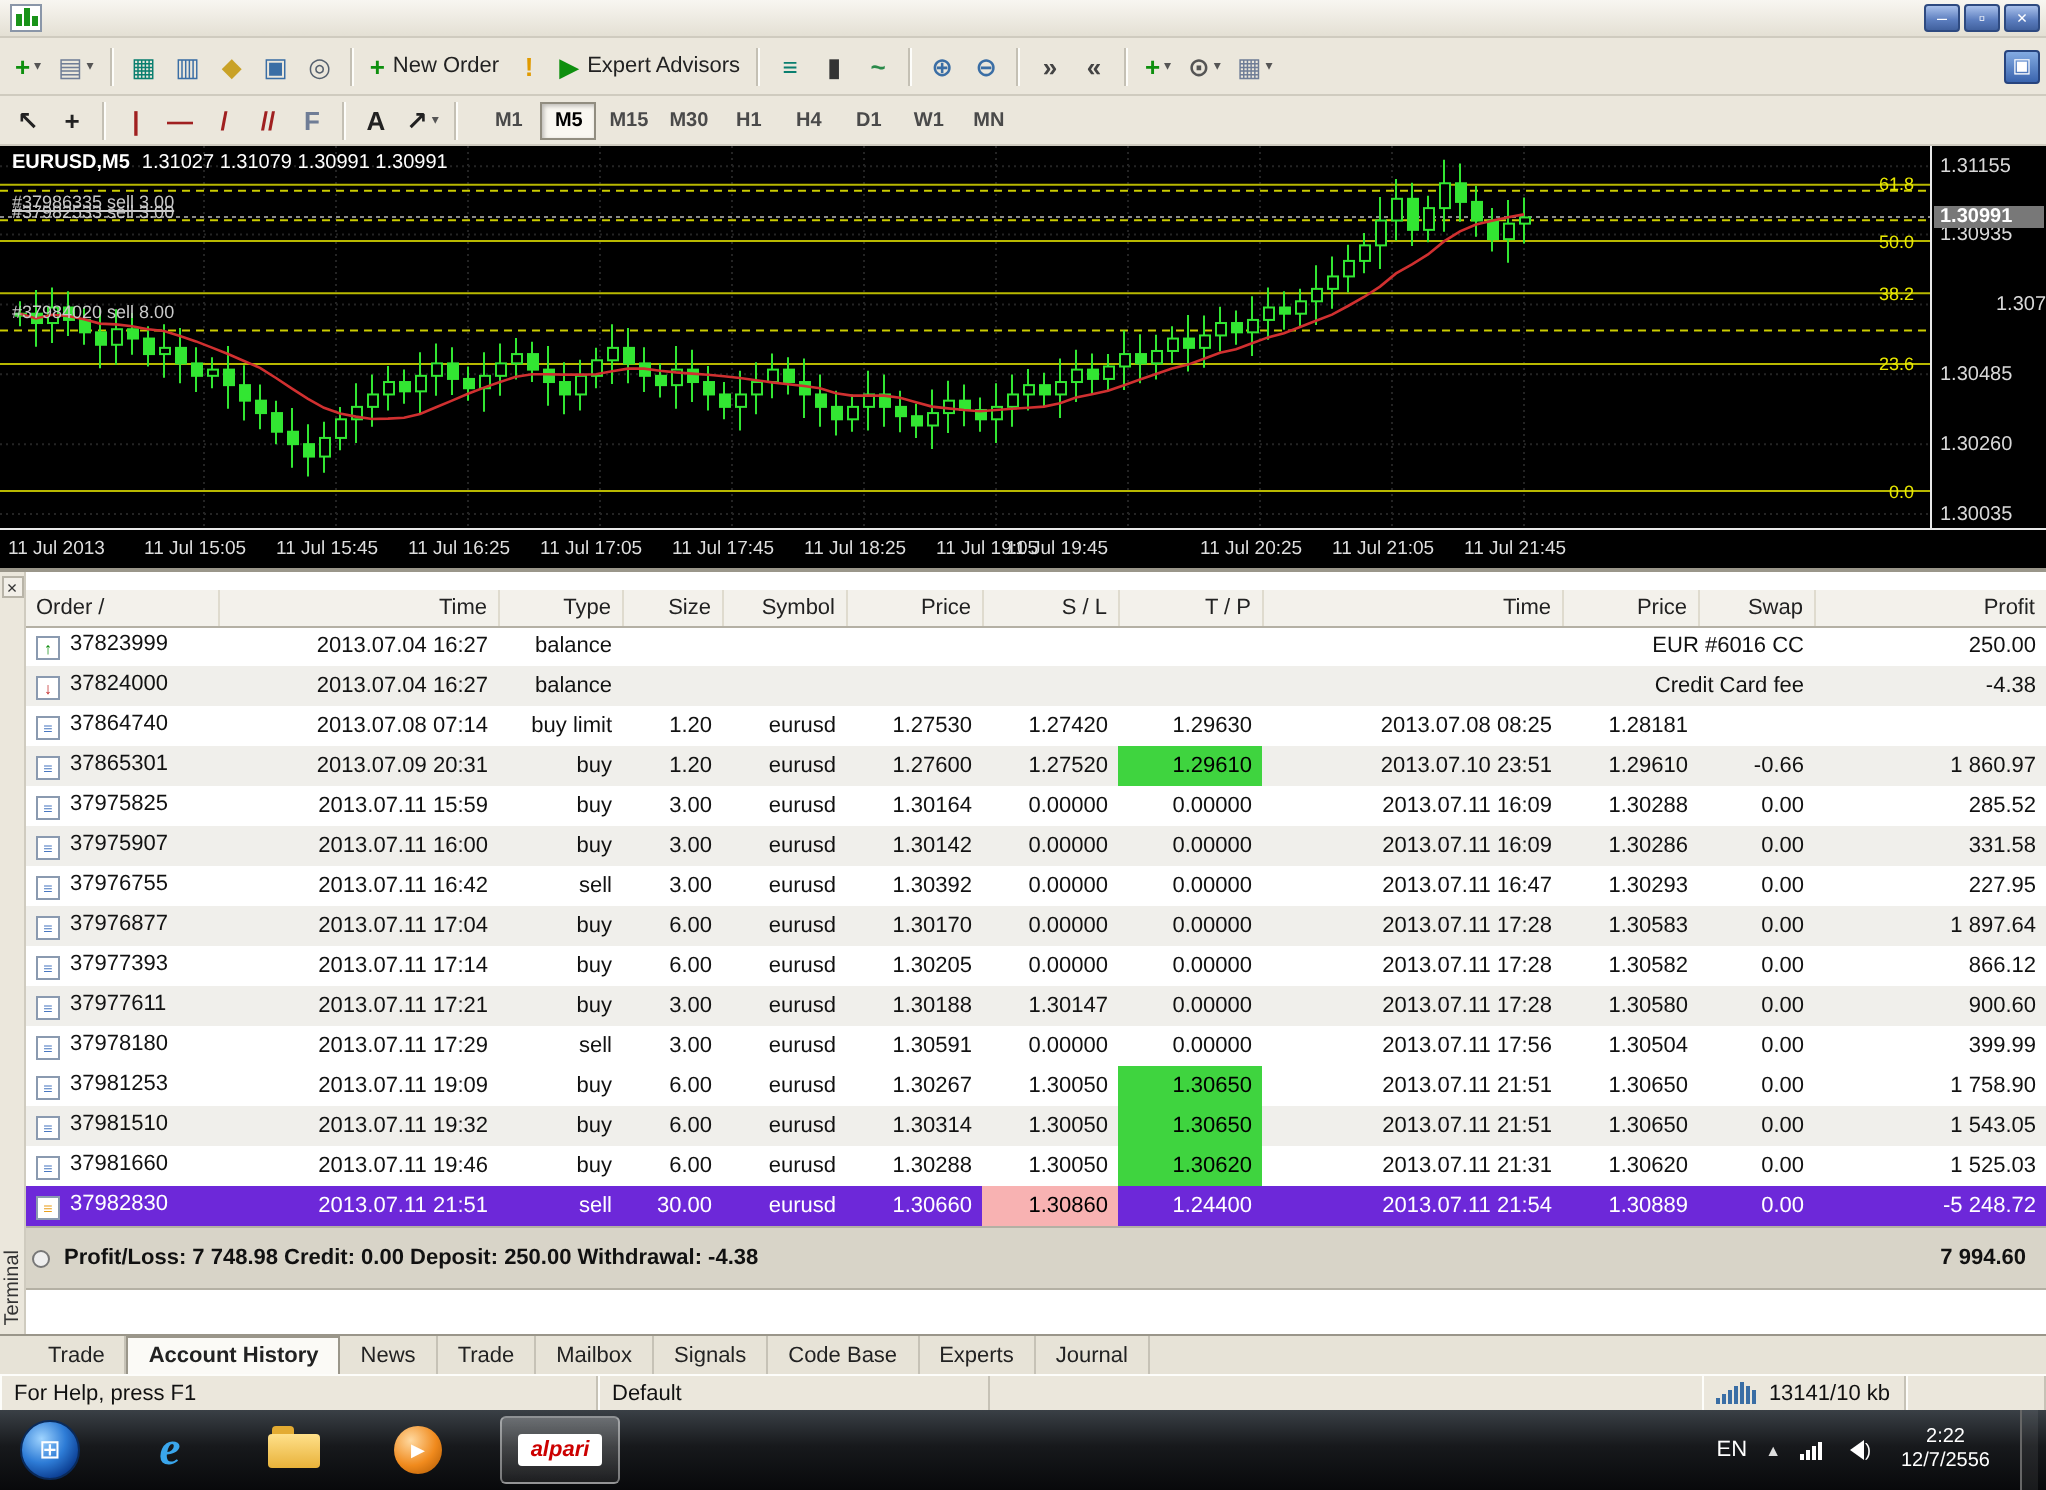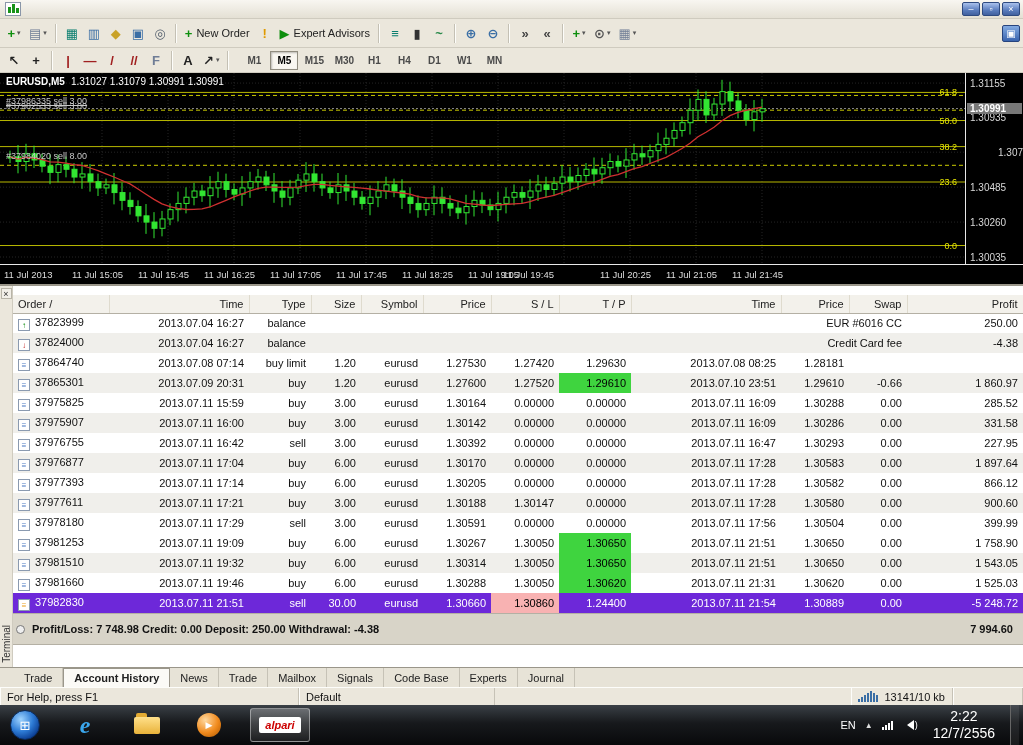--- a/index.html
+++ b/index.html
@@ -82,21 +82,21 @@
 .folder{width:26px;height:17px;background:linear-gradient(#ffe08a,#e8b23a);border-radius:2px;position:relative}
 .folder::before{content:"";position:absolute;top:-4px;left:2px;width:11px;height:4px;background:#e3ab32;border-radius:2px 2px 0 0}
 .wmp{width:24px;height:24px;border-radius:50%;background:radial-gradient(circle at 35% 30%,#ffd9a0,#f08a1d 55%,#a85400);display:flex;align-items:center;justify-content:center;color:#fff;font-size:9px}
 .alpari-box{background:#fff;border-radius:2px;padding:2px 6px;color:#c00;font-weight:bold;font-style:italic;font-size:11px}
 .tray{margin-left:auto;display:flex;align-items:center;gap:9px;padding-right:4px}
 .tray-arrow{font-size:8px;color:#ddd}
 .net-bars{display:inline-flex;align-items:flex-end;gap:1px}
 .net-bars i{display:block;width:2px;background:#fff}
 .vol{display:inline-flex;align-items:center;color:#fff;font-size:9px}
 .vol .tri{width:0;height:0;border:5px solid transparent;border-right:7px solid #fff;margin-right:1px}
-.clock{text-align:center;font-size:14px;line-height:1.25;padding:0 6px}
+.clock{text-align:center;font-size:10px;line-height:1.25;padding:0 6px}
 .show-desktop{width:9px;height:40px;border-left:1px solid #666;background:rgba(255,255,255,.07)}
 </style>
 </head>
 <body>
 
 <div id="app">
 
   <div class="menubar">
     <span class="app-logo">
         <i style="height:6px"></i>

